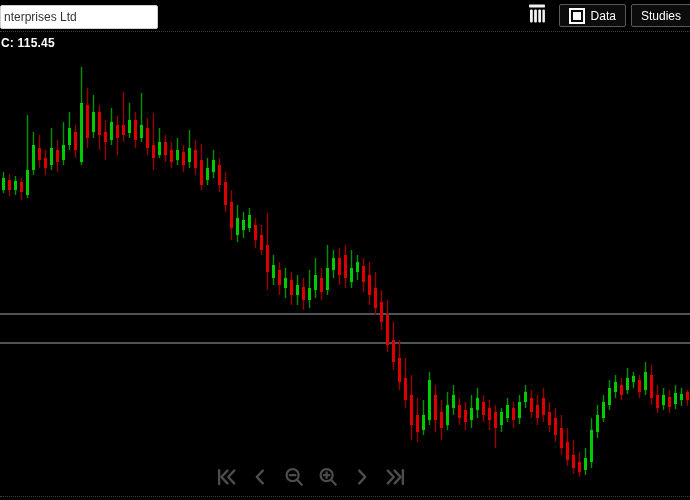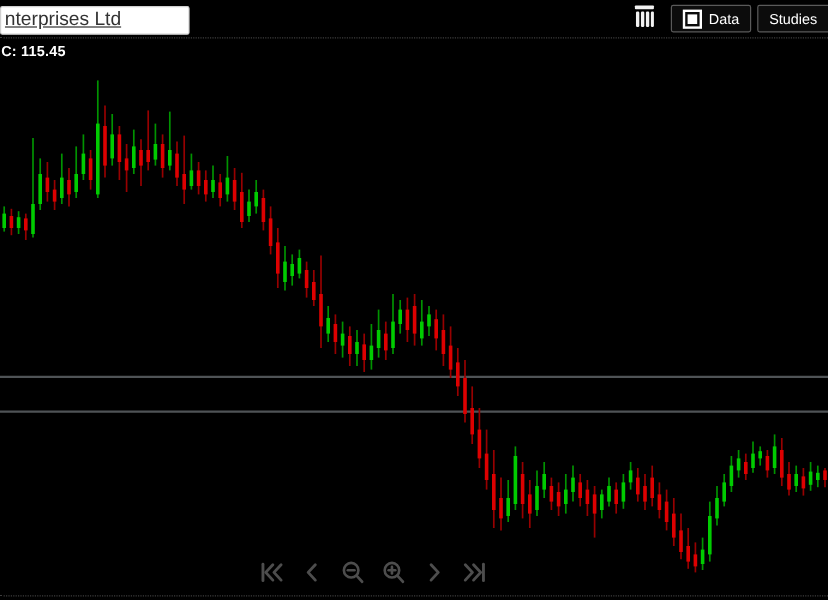--- a/index.html
+++ b/index.html
@@ -3,23 +3,23 @@
 <meta charset="utf-8">
 <style>
   html,body{margin:0;padding:0;background:#000;}
   .app{position:relative;width:690px;height:500px;background:#000;overflow:hidden;
        font-family:"Liberation Sans","DejaVu Sans",sans-serif;}
 
   
   .toolbar{position:absolute;left:0;top:0;width:690px;height:31px;background:#000;
            border-bottom:1px dotted #3e3e3e;z-index:5;}
   .symbol-input{position:absolute;left:0;top:5px;width:158px;height:24px;background:#fff;
-                border:1px solid #cfcfcf;border-radius:2px;font-size:16px;color:#333;
+                border:1px solid #cfcfcf;border-radius:2px;font-size:12px;color:#333;
                 padding:0 4px 0 3px;box-sizing:border-box;outline:none;
-                font-family:"Liberation Sans","DejaVu Sans",sans-serif;text-decoration:underline;}
+                font-family:"Liberation Sans","DejaVu Sans",sans-serif;}
   .tb-right{position:absolute;right:0;top:0;height:31px;display:flex;align-items:center;}
   .bank-btn{background:none;border:none;padding:0;margin-right:13px;cursor:pointer;
             display:flex;align-items:center;}
   .tb-btn{height:23px;background:#0c0c0c;border:1px solid #5a5a5a;border-radius:2px;
           color:#fff;font-size:12px;display:flex;align-items:center;gap:6px;
           padding:0 9px;margin-right:5px;cursor:pointer;
           font-family:"Liberation Sans","DejaVu Sans",sans-serif;text-align:center;}
   .tb-btn.studies{margin-right:-6px;padding-right:14px;}
   .cbx{width:12px;height:12px;border:2px solid #fff;display:inline-block;
        position:relative;background:#0c0c0c;}

